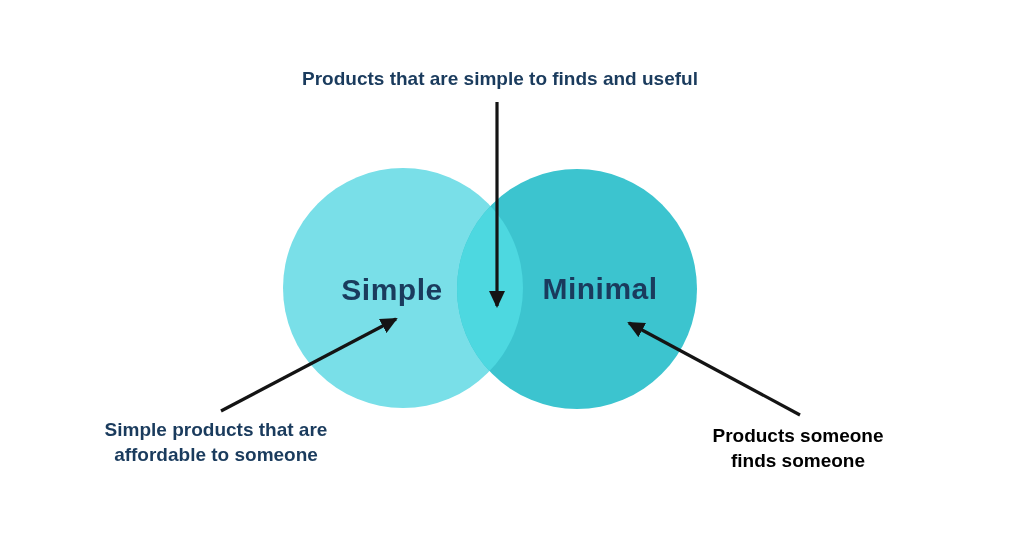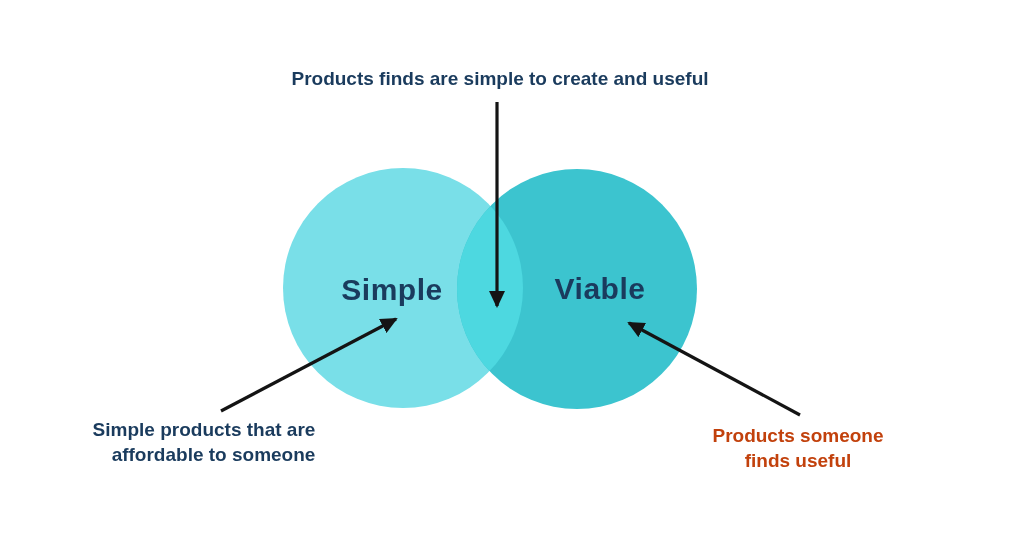--- a/index.html
+++ b/index.html
@@ -55,29 +55,29 @@
 
     <circle cx="403" cy="288" r="120" clip-path="url(#clip-viable)" fill="#4DD8E0"></circle>
 
     <g fill="none" stroke-width="3.2" stroke="#141414">
       <line x1="497" y1="102" x2="497" y2="306" marker-end="url(#arrowhead)"></line>
       <line x1="221" y1="411" x2="396" y2="319" marker-end="url(#arrowhead)"></line>
       <line x1="800" y1="415" x2="629" y2="323" marker-end="url(#arrowhead)"></line>
     </g>
   </svg>
 
-  <div class="label annotation" style="left: 500px; top: 66px; color: rgb(26, 59, 93);">Products finds are simple to create and useful</div>
+  <div class="label annotation" style="left: 500px; top: 66px; color: rgb(26, 59, 93);">Products that are simple to finds and useful</div>
 
   <div class="label circle-label" style="left: 392px; top: 290px; color: rgb(26, 59, 93);">Simple</div>
 
-  <div class="label circle-label" style="left: 600px; top: 289px; color: rgb(26, 59, 93);">Viable</div>
+  <div class="label circle-label" style="left: 600px; top: 289px; color: rgb(26, 59, 93);">Minimal</div>
 
-  <div class="label annotation" style="left: 204px; top: 417px; color: rgb(26, 59, 93); text-align: right;">
+  <div class="label annotation" style="left: 216px; top: 417px; color: rgb(26, 59, 93);">
     <div>Simple products that are</div>
     <div>affordable to someone</div>
   </div>
 
-  <div class="label annotation" style="left: 798px; top: 423px; color: #c2410c;">
+  <div class="label annotation" style="left: 798px; top: 423px; color: #000000;">
     <div>Products someone</div>
-    <div>finds useful</div>
+    <div>finds someone</div>
   </div>
 
 </div>
 
 </body></html>

